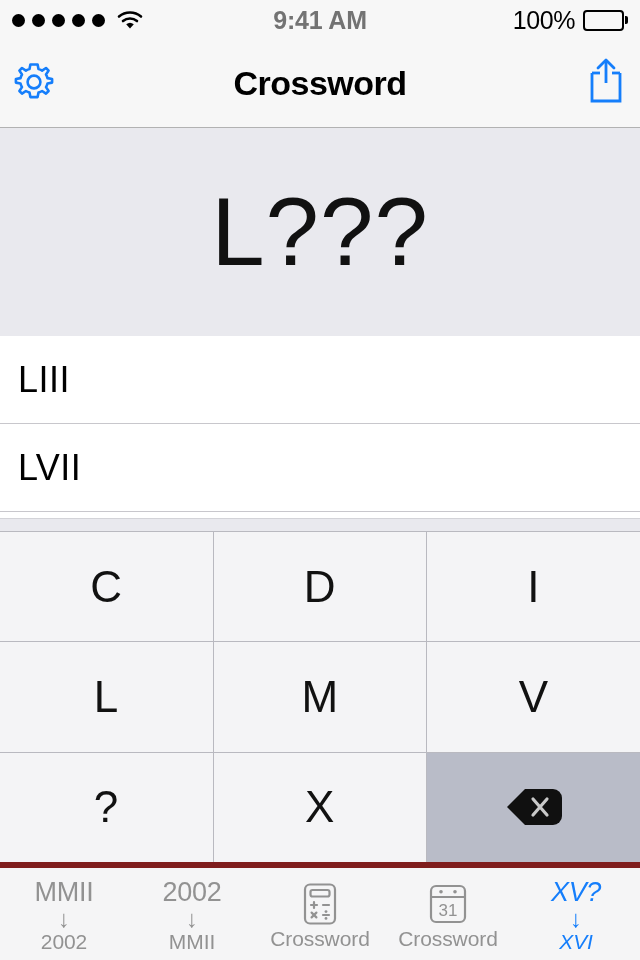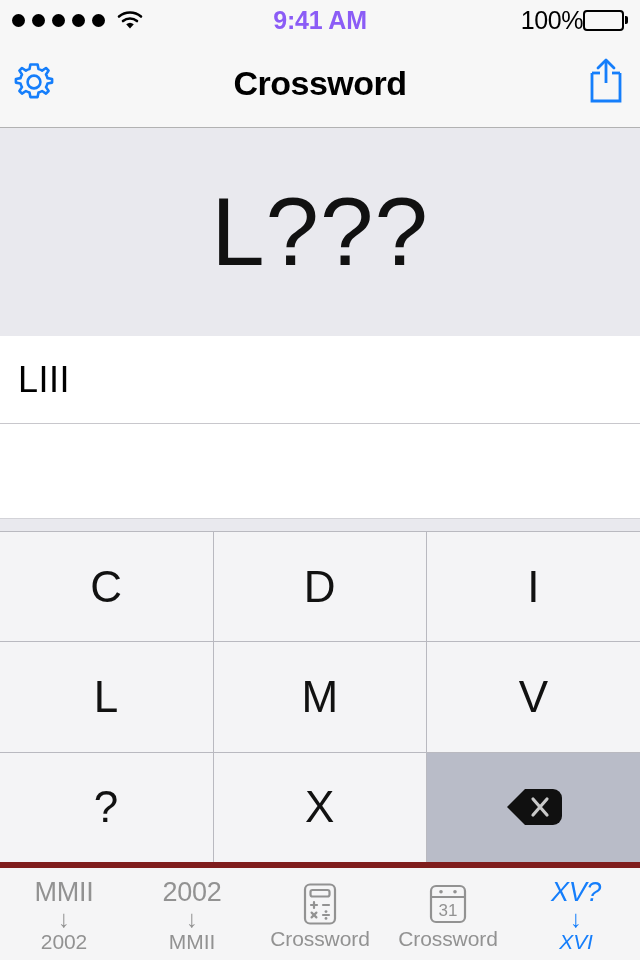--- a/index.html
+++ b/index.html
@@ -29,28 +29,28 @@
   .status-left { display: flex; align-items: center; gap: 12px; }
   .signal-dots { display: flex; align-items: center; gap: 7px; }
   .signal-dots i {
     display: block; width: 13px; height: 13px;
     border-radius: 50%; background: #000;
   }
   .wifi-icon { display: block; width: 26px; height: 20px; }
   .status-time {
     position: absolute; left: 0; right: 0;
     text-align: center;
-    font-size: 25px; font-weight: 600; color: #8b5cf6;
+    font-size: 25px; font-weight: 600; color: #737373;
     letter-spacing: -0.2px;
     line-height: 40px;
     pointer-events: none;
   }
   .status-right {
     margin-left: auto;
-    display: flex; align-items: center; gap: 0;
+    display: flex; align-items: center; gap: 8px;
     z-index: 2;
   }
   .battery-pct { font-size: 25px; font-weight: 400; color: #000; letter-spacing: -0.4px; }
   .battery-icon { display: flex; align-items: center; }
   .battery-body {
     width: 41px; height: 21px;
     border: 2px solid #000; border-radius: 4px;
     padding: 2px;
   }
   .battery-fill { width: 100%; height: 100%; background: #000; border-radius: 1px; }
@@ -240,20 +240,23 @@
   </div>
 
   <div class="pattern-display">
     <div class="pattern-text">L???</div>
   </div>
 
   <div class="results">
     <div class="result-row">
       <span class="result-text">LIII</span>
     </div>
+    <div class="result-row">
+      <span class="result-text">LVII</span>
+    </div>
   </div>
 
   <div class="kb-spacer"></div>
 
   <div class="keyboard">
     <div class="kb-row">
       <div class="kb-key">C</div>
       <div class="kb-key">D</div>
       <div class="kb-key">I</div>
     </div>

